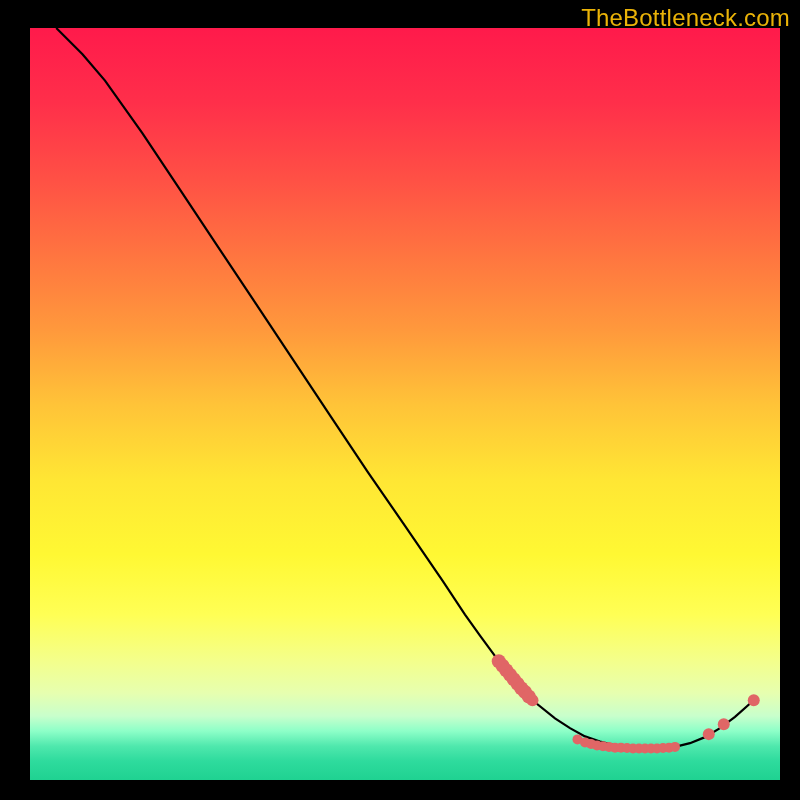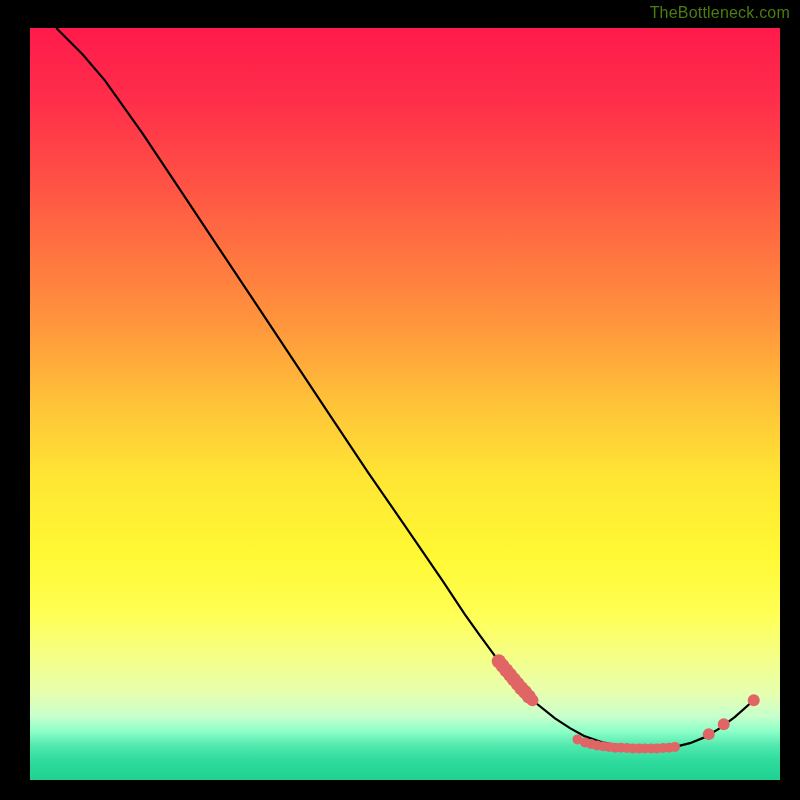--- a/index.html
+++ b/index.html
@@ -15,22 +15,22 @@
     top: 0;
     left: 0;
     width: 800px;
     height: 800px;
   }
   .watermark {
     position: absolute;
     top: 4px;
     right: 10px;
     font-family: Arial, Helvetica, sans-serif;
-    font-size: 16px;
-    color: #4d7c0f;
+    font-size: 24px;
+    color: #eab308;
     letter-spacing: 0.2px;
     text-align: center;
   }
 </style>
 </head>
 <body>
 
 <div class="chart-container">
   <svg id="chart-svg" width="800" height="800" viewBox="0 0 800 800">
     <defs>

